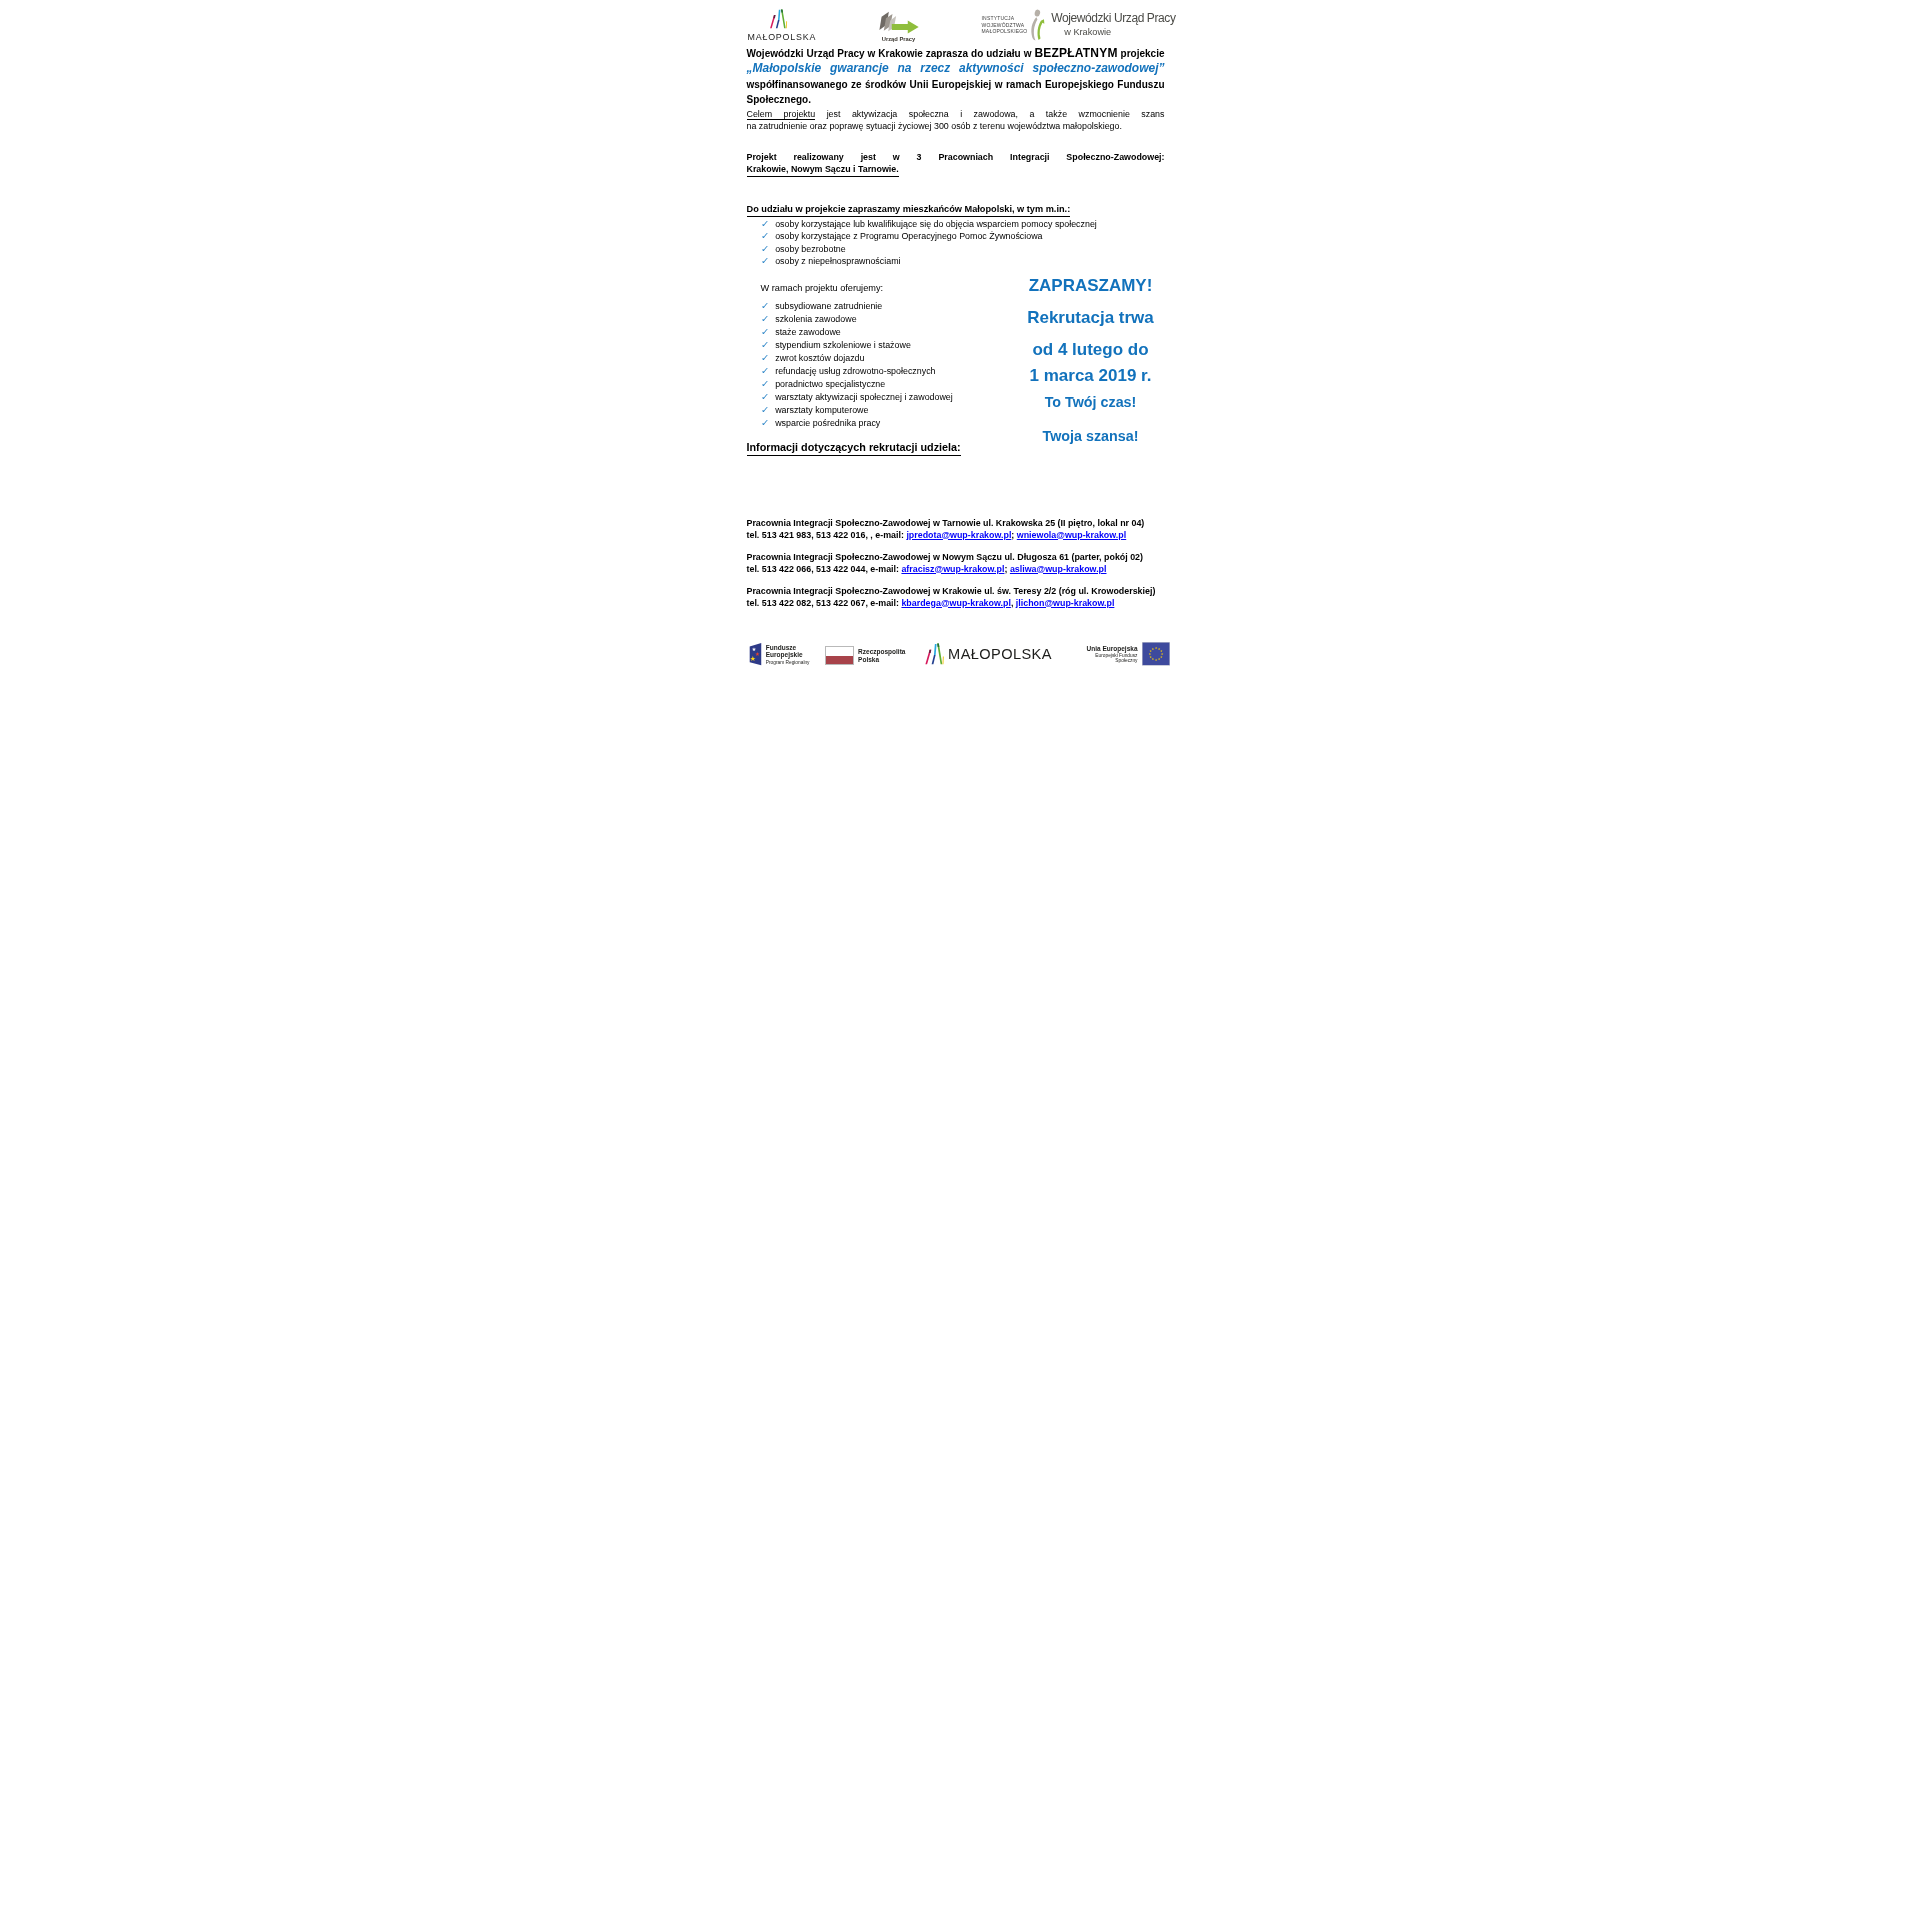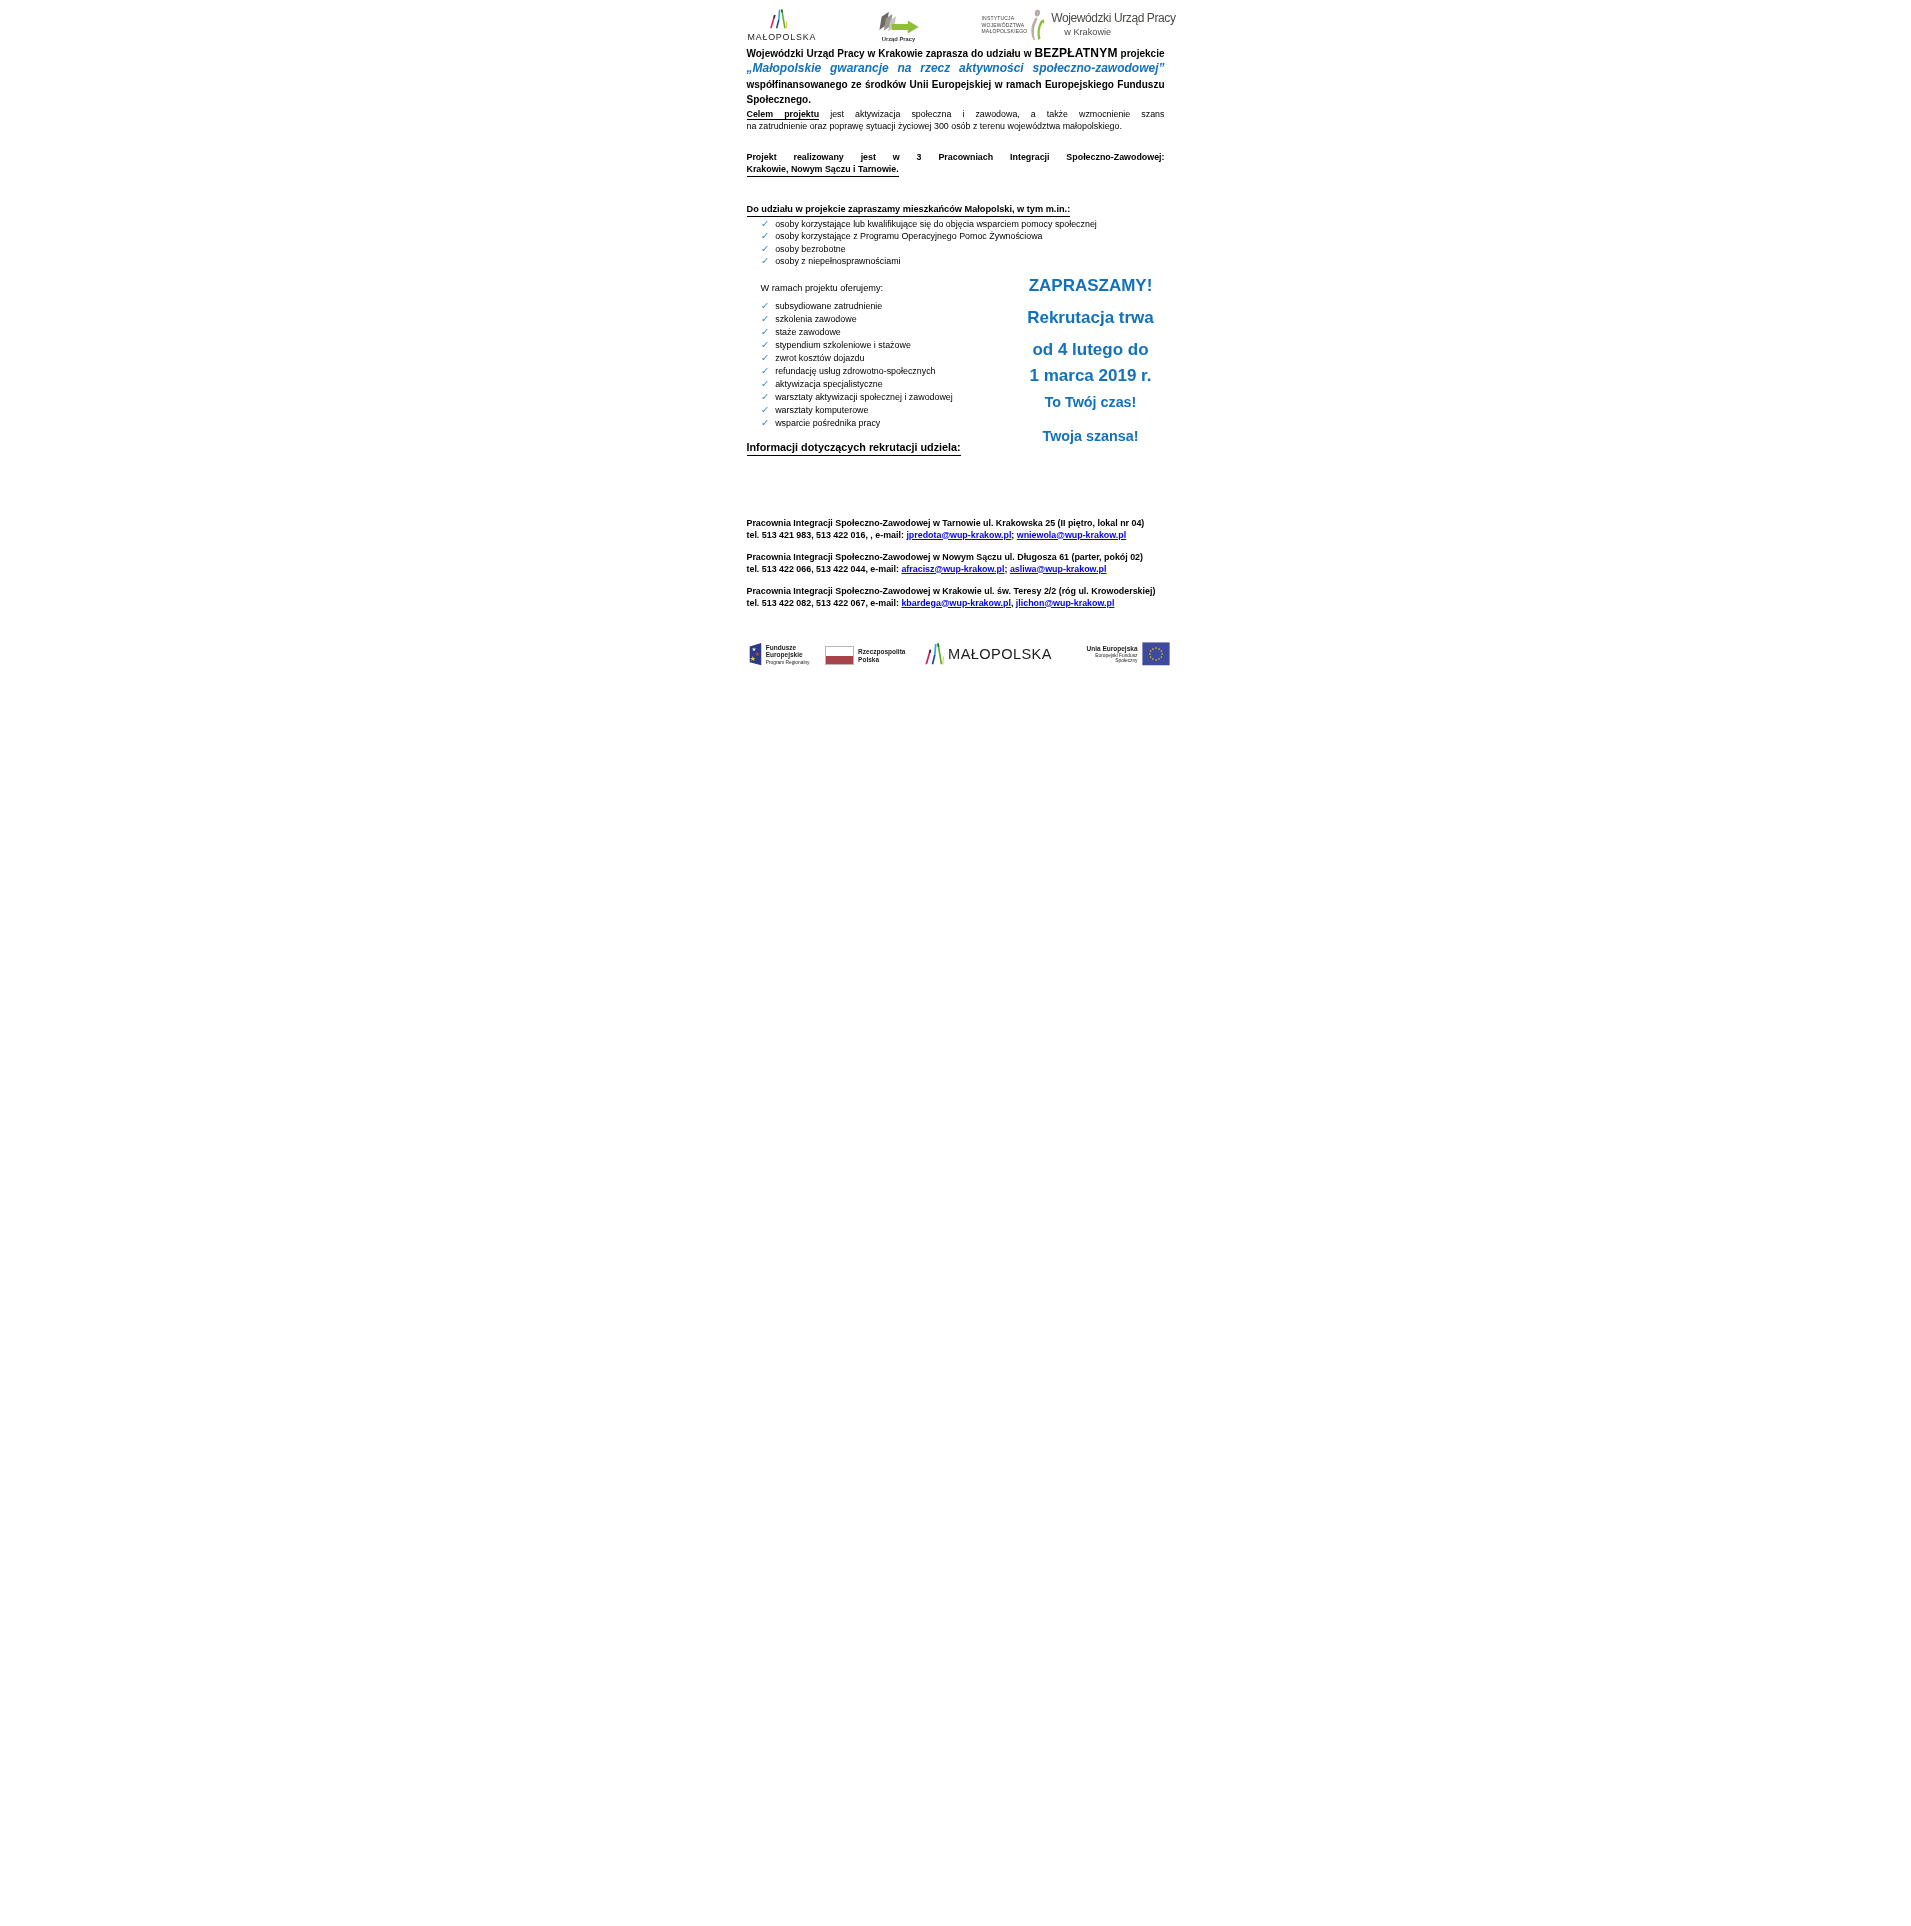--- a/index.html
+++ b/index.html
@@ -23,21 +23,21 @@
 
   
   .blk{left:30px;width:418px;}
   .jl{text-align:justify;text-align-last:justify;}
   #intro{top:46px;font-weight:bold;font-size:10px;}
   #intro .line{line-height:15.4px;}
   #intro .big{font-size:12px;letter-spacing:0.2px;}
   #intro .title-line{color:#1272bc;font-style:italic;font-size:12px;}
   #goal{top:108px;font-size:8.9px;}
   #goal .line{line-height:12px;}
-  .lead-u{font-weight:bold;border-bottom:1.5px solid #000;padding-bottom:0.4px;margin-top:41px;}
+  .lead-u{font-weight:normal;border-bottom:1.5px solid #000;padding-bottom:0.4px;margin-top:41px;}
   #real{top:151px;font-size:8.9px;font-weight:bold;}
   #real .line{line-height:12px;}
   .ul-thick{border-bottom:1.9px solid #000;padding-bottom:2px;}
   #part-head{top:204px;font-size:9.2px;font-weight:bold;}
   .checklist{list-style:none;margin:0;padding:0;font-size:8.9px;}
   #list1{top:218px;left:44px;width:408px;}
   #list1 li{height:12.3px;}
   #offer-head{top:283px;left:44px;font-size:9.2px;}
   #list2{top:300px;left:44px;width:254px;}
   #list2 li{height:13px;}
@@ -179,21 +179,21 @@
     <li>
         <span class="chk">✓</span>
         <span>zwrot kosztów dojazdu</span>
       </li>
     <li>
         <span class="chk">✓</span>
         <span>refundację usług zdrowotno-społecznych</span>
       </li>
     <li>
         <span class="chk">✓</span>
-        <span>aktywizacja specjalistyczne</span>
+        <span>poradnictwo specjalistyczne</span>
       </li>
     <li>
         <span class="chk">✓</span>
         <span>warsztaty aktywizacji społecznej i zawodowej</span>
       </li>
     <li>
         <span class="chk">✓</span>
         <span>warsztaty komputerowe</span>
       </li>
     <li>

